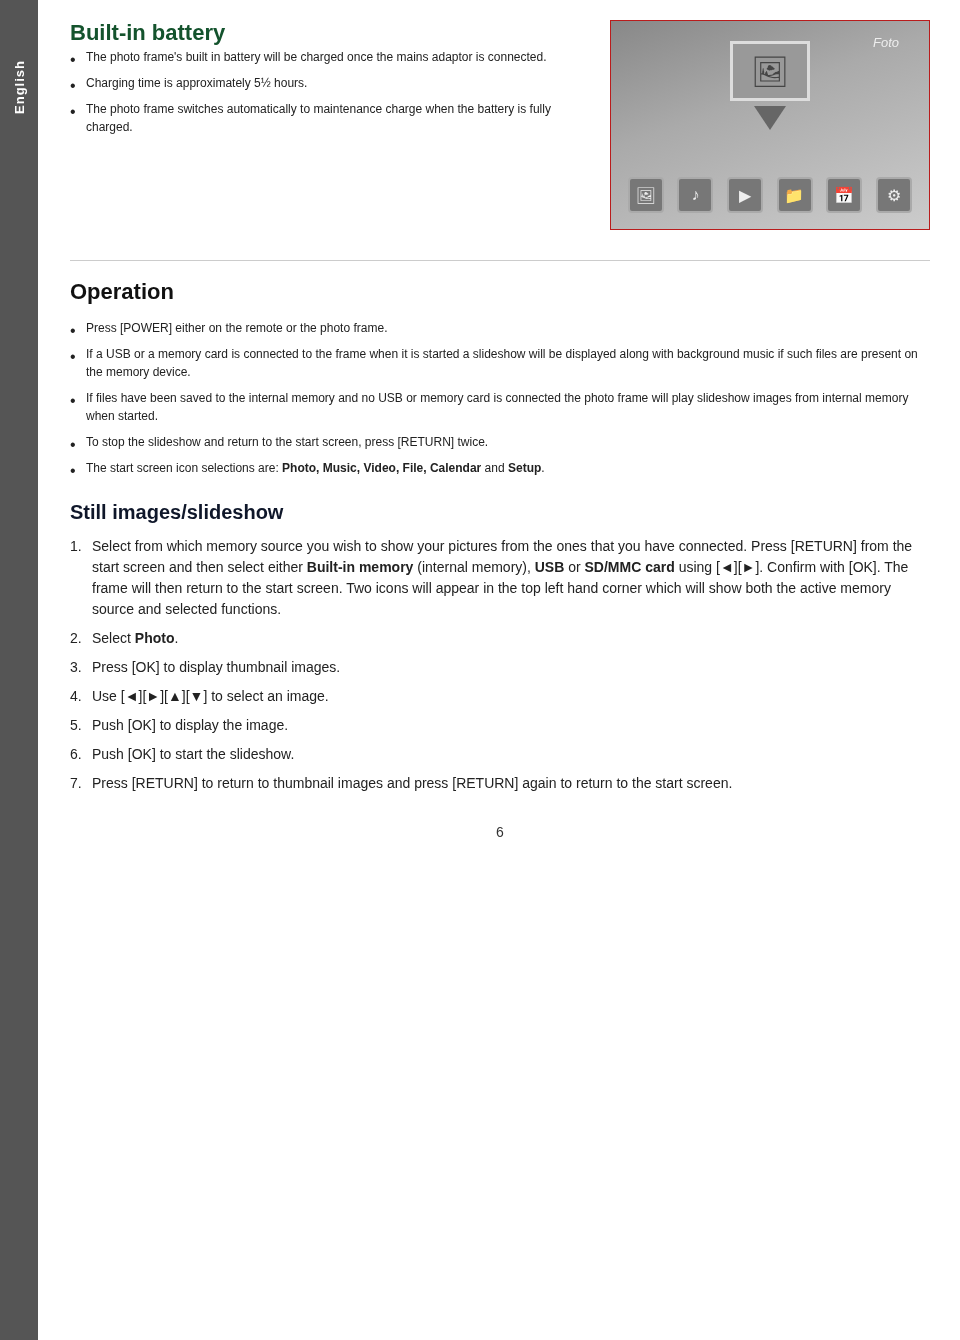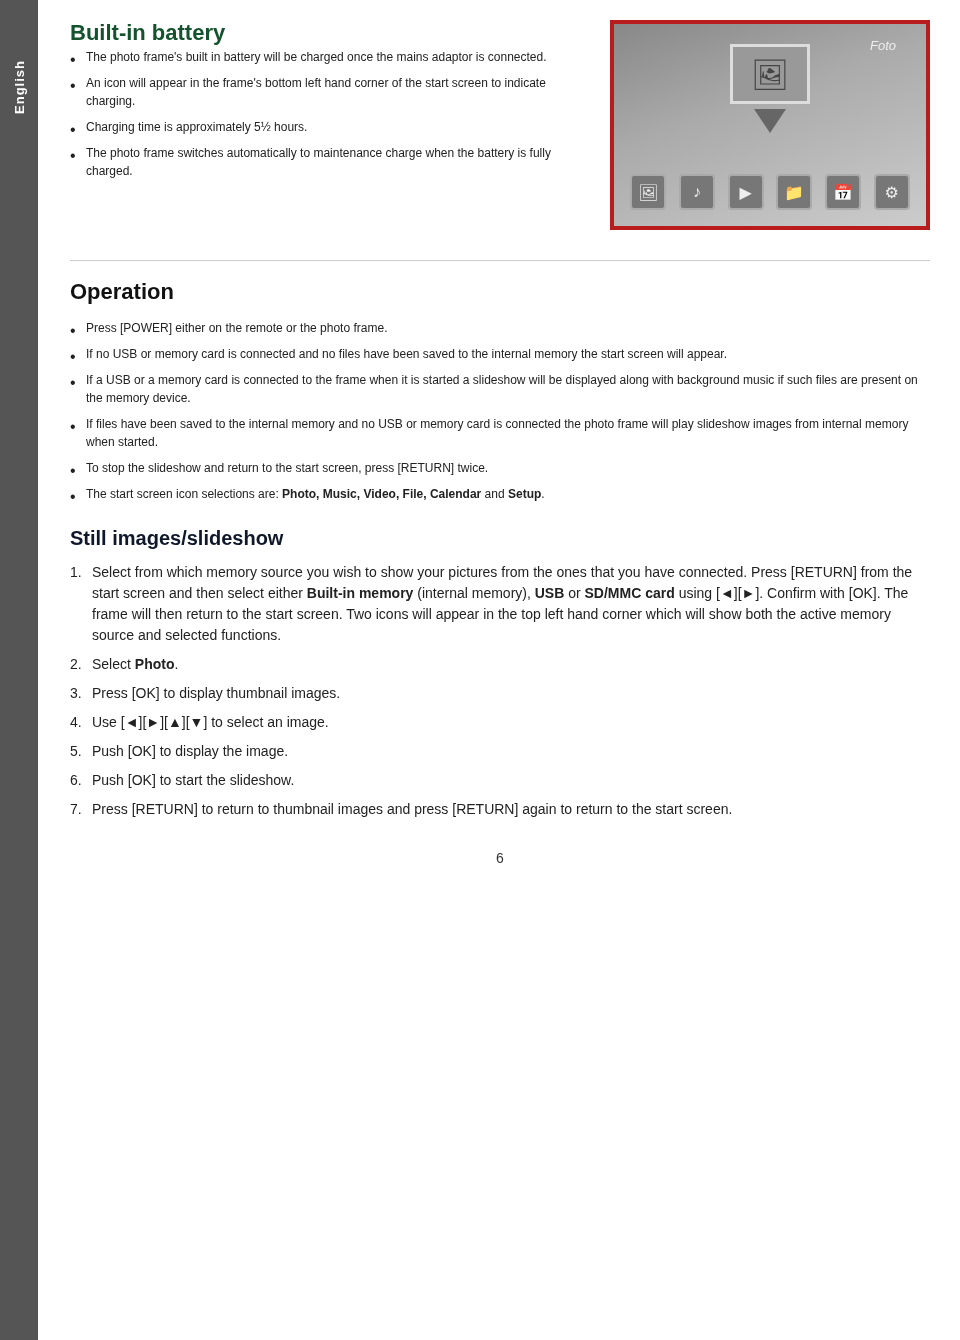--- a/index.html
+++ b/index.html
@@ -79,21 +79,21 @@
       top: 0;
       font-size: 16px;
     }
 
     
     .screenshot-box {
       width: 320px;
       min-width: 320px;
       height: 210px;
       background: #b0b0b0;
-      border: 4px solid #b91c1c;
+      border: 1px solid #b91c1c;
       position: relative;
       overflow: hidden;
       flex-shrink: 0;
     }
     .screenshot-inner {
       width: 100%;
       height: 100%;
       background: linear-gradient(160deg, #888 0%, #aaa 40%, #ccc 100%);
       position: relative;
     }
@@ -222,21 +222,20 @@
   <span class="sidebar-label">English</span>
 </div>
 
 <div class="main">
 
   <div class="section-top">
     <div class="section-top-text">
       <h2 class="section-title">Built-in battery</h2>
       <ul class="bullet-list">
         <li>The photo frame's built in battery will be charged once the mains adaptor is connected.</li>
-        <li>An icon will appear in the frame's bottom left hand corner of the start screen to indicate charging.</li>
         <li>Charging time is approximately 5½ hours.</li>
         <li>The photo frame switches automatically to maintenance charge when the battery is fully charged.</li>
       </ul>
     </div>
 
     <div class="screenshot-box">
       <div class="screenshot-inner">
         <span class="foto-label">Foto</span>
         <div class="frame-icon-large"></div>
         <div class="arrow-down"></div>
@@ -251,21 +250,20 @@
       </div>
     </div>
   </div>
 
   <hr class="section-divider">
 
   <div class="operation-section">
     <h2 class="operation-title">Operation</h2>
     <ul class="bullet-list">
       <li>Press [POWER] either on the remote or the photo frame.</li>
-      <li>If no USB or memory card is connected and no files have been saved to the internal memory the start screen will appear.</li>
       <li>If a USB or a memory card is connected to the frame when it is started a slideshow will be displayed along with background music if such files are present on the memory device.</li>
       <li>If files have been saved to the internal memory and no USB or memory card is connected the photo frame will play slideshow images from internal memory when started.</li>
       <li>To stop the slideshow and return to the start screen, press [RETURN] twice.</li>
       <li>The start screen icon selections are: <b>Photo, Music, Video, File, Calendar</b> and <b>Setup</b>.</li>
     </ul>
   </div>
 
   <div class="still-images-section">
     <h3 class="still-images-title">Still images/slideshow</h3>
     <ol class="numbered-list">

